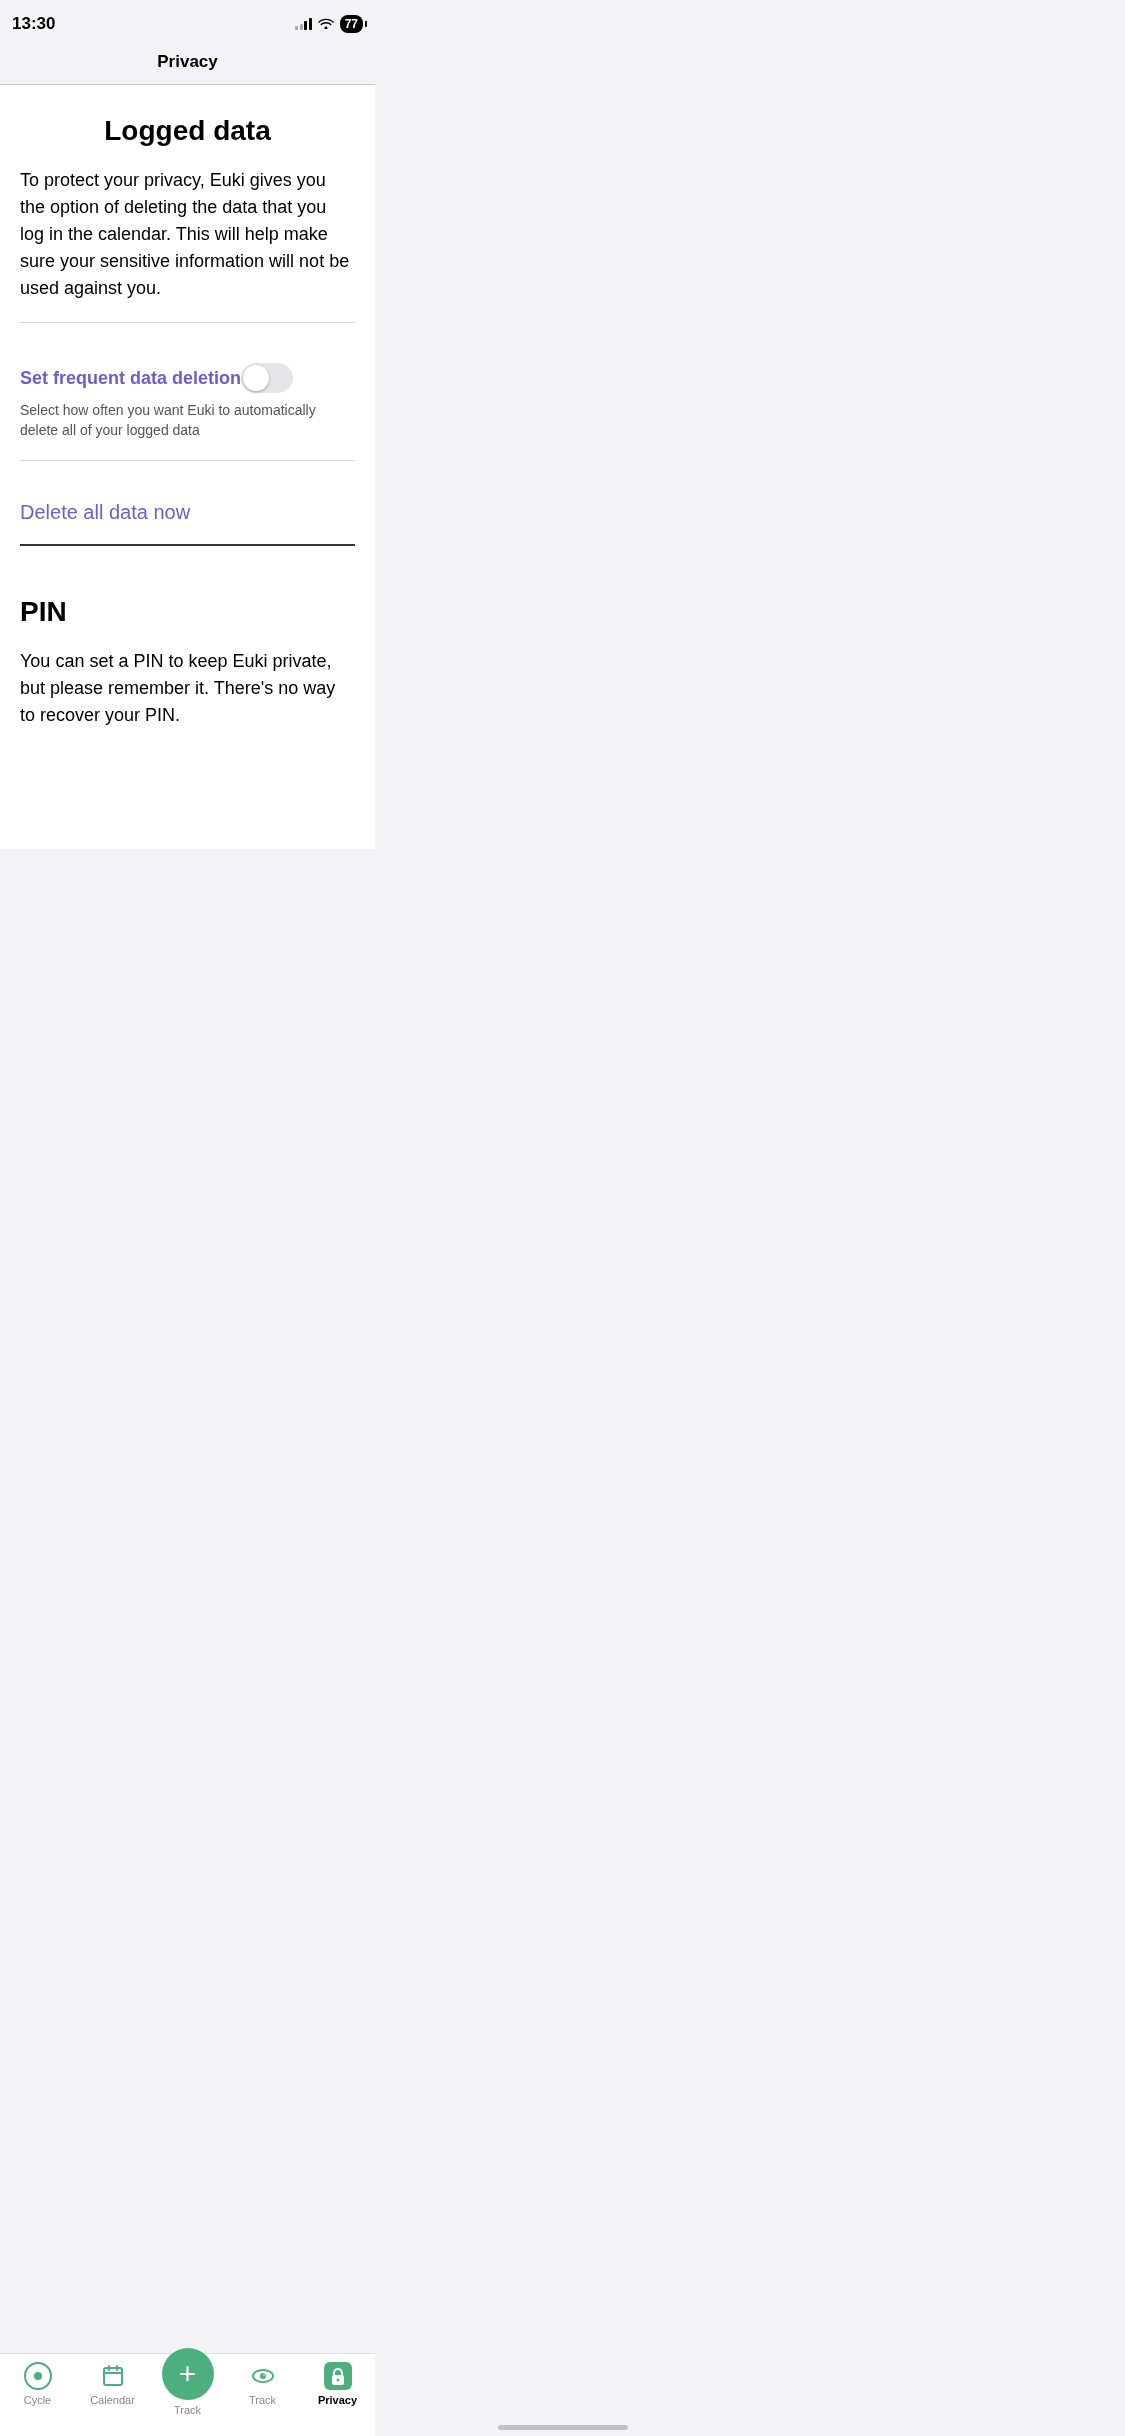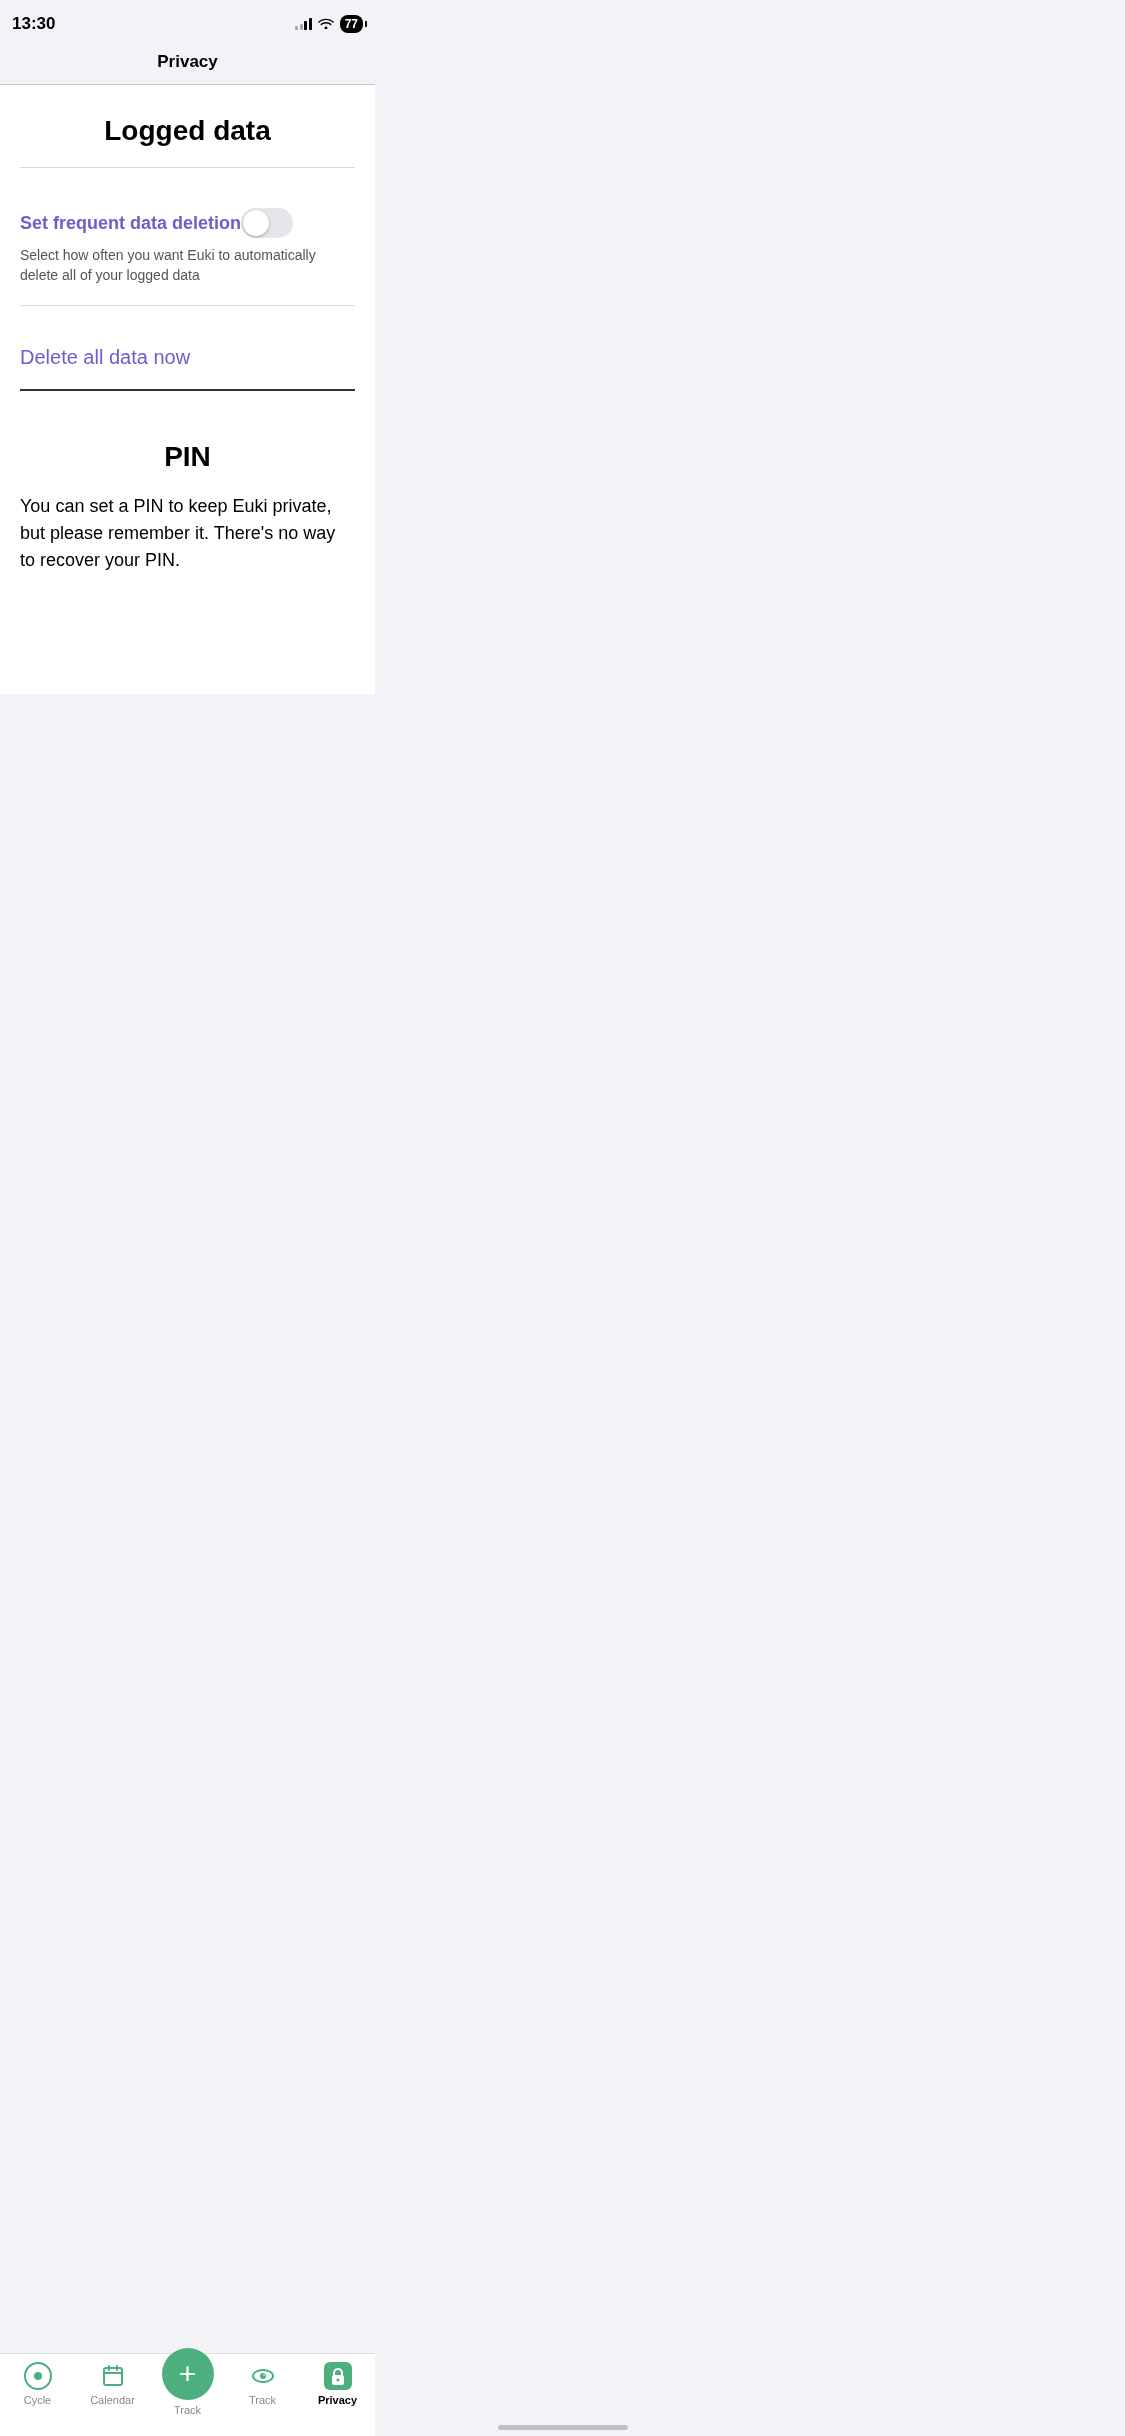--- a/index.html
+++ b/index.html
@@ -201,21 +201,21 @@
     .pin-section {
       background: #fff;
       padding: 30px 20px 20px;
       margin-top: 0;
     }
 
     .pin-title {
       font-size: 28px;
       font-weight: 600;
       color: #000;
-      text-align: center;
+      text-align: left;
       margin-bottom: 20px;
     }
 
     .pin-body {
       font-size: 18px;
       line-height: 1.5;
       color: #000;
     }
 
     
@@ -355,20 +355,21 @@
 </div>
 
 <div class="nav-header">
   <span class="nav-title">Privacy</span>
 </div>
 
 <div class="content">
 
   <div class="section">
     <h1 class="section-title">Logged data</h1>
+    <p class="section-body">To protect your privacy, Euki gives you the option of deleting the data that you log in the calendar. This will help make sure your sensitive information will not be used against you.</p>
     <div class="divider"></div>
   </div>
 
   <div class="toggle-row">
     <div class="toggle-header">
       <span class="toggle-label">Set frequent data deletion</span>
       <div class="toggle-switch"></div>
     </div>
     <p class="toggle-desc">Select how often you want Euki to automatically delete all of your logged data</p>
     <div class="divider"></div>

